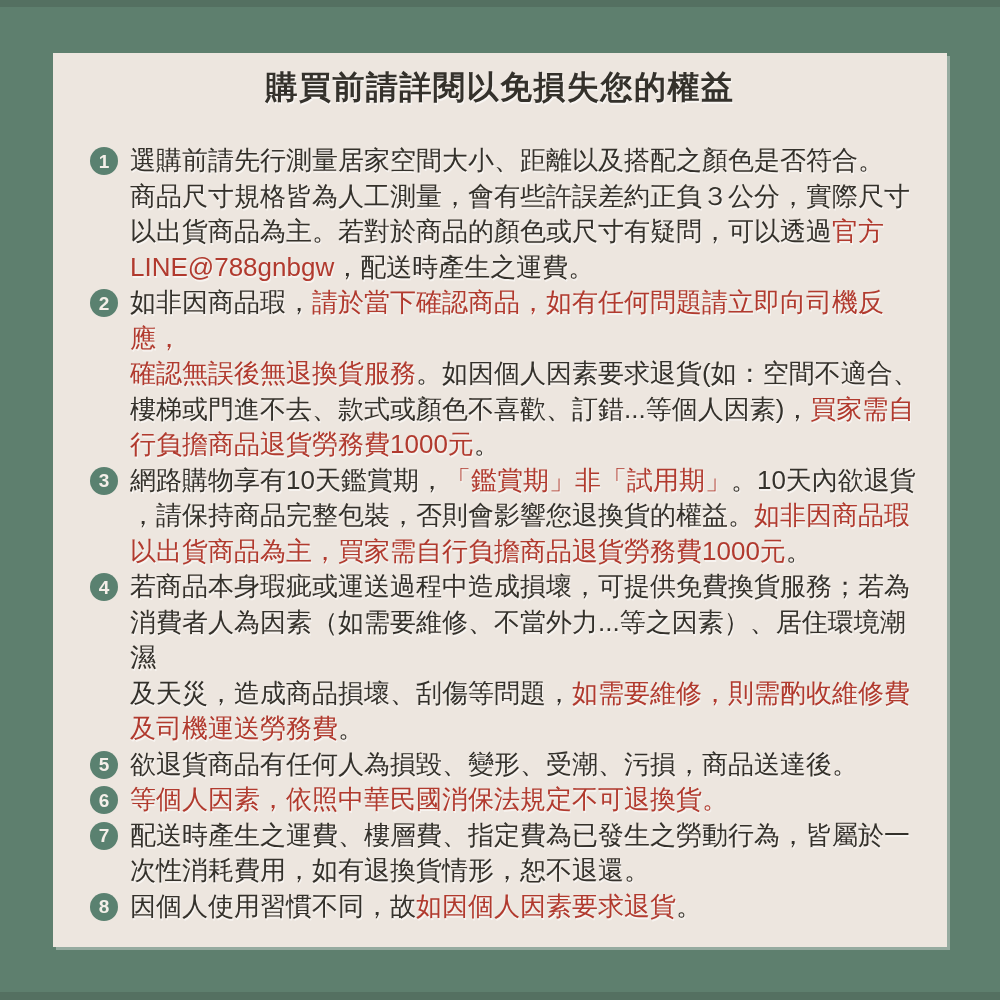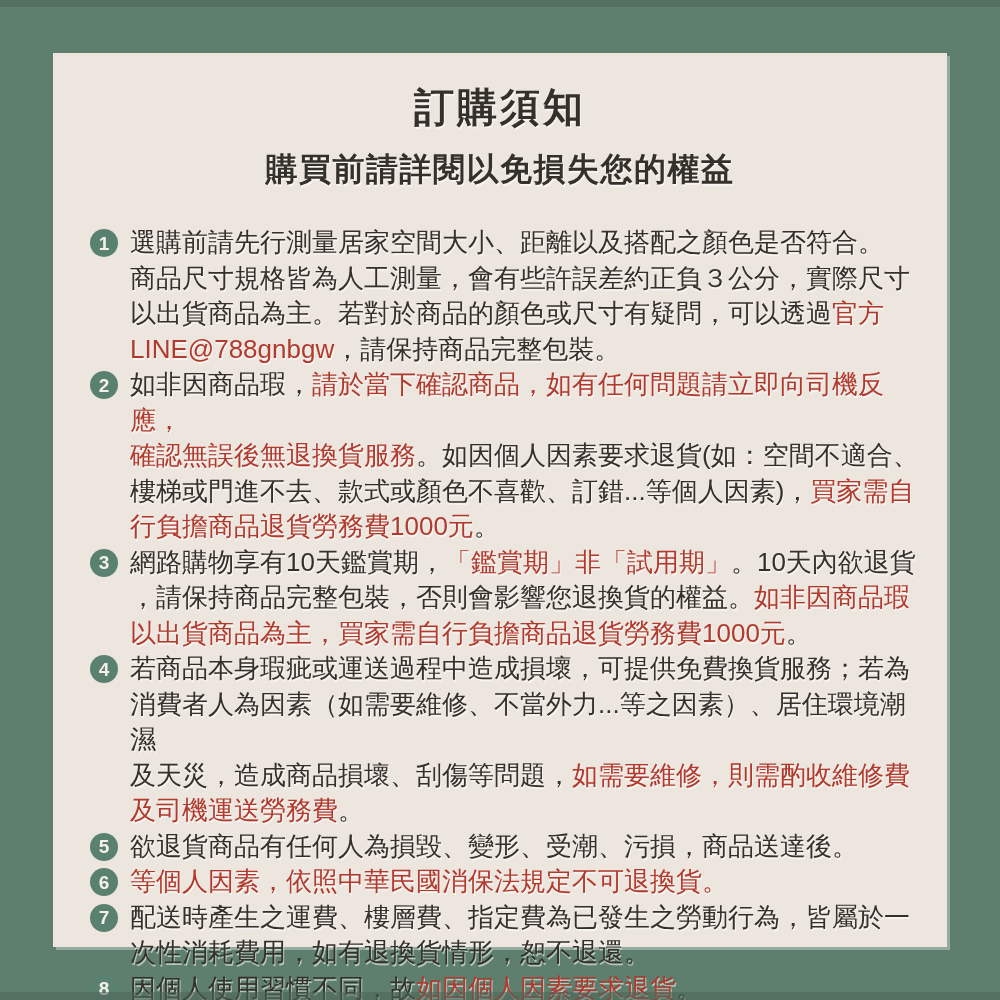--- a/index.html
+++ b/index.html
@@ -93,29 +93,28 @@
   }
   .seg-black { color: var(--text-dark); }
   .seg-red { color: var(--accent-red); }
 </style>
 </head>
 <body>
 
 <div class="frame">
   <div class="edge-top"></div>
   <div class="panel">
-    <h1 class="title">訂購須知</h1>
     <h2 class="subtitle">購買前請詳閱以免損失您的權益</h2>
     <div class="items" id="items">
   <div class="item">
     <span class="badge">1</span>
     <p class="item-text"><span class="seg-black">選購前請先行測量居家空間大小、距離以及搭配之顏色是否符合。
 商品尺寸規格皆為人工測量，會有些許誤差約正負３公分，實際尺寸
 以出貨商品為主。若對於商品的顏色或尺寸有疑問，可以透過</span><span class="seg-red">官方
-LINE@788gnbgw</span><span class="seg-black">，請保持商品完整包裝。</span></p>
+LINE@788gnbgw</span><span class="seg-black">，配送時產生之運費。</span></p>
   </div>
 
   <div class="item">
     <span class="badge">2</span>
     <p class="item-text"><span class="seg-black">如非因商品瑕，</span><span class="seg-red">請於當下確認商品，如有任何問題請立即向司機反應，
 確認無誤後無退換貨服務</span><span class="seg-black">。如因個人因素要求退貨(如：空間不適合、
 樓梯或門進不去、款式或顏色不喜歡、訂錯...等個人因素)，</span><span class="seg-red">買家需自
 行負擔商品退貨勞務費1000元</span><span class="seg-black">。</span></p>
   </div>
 

